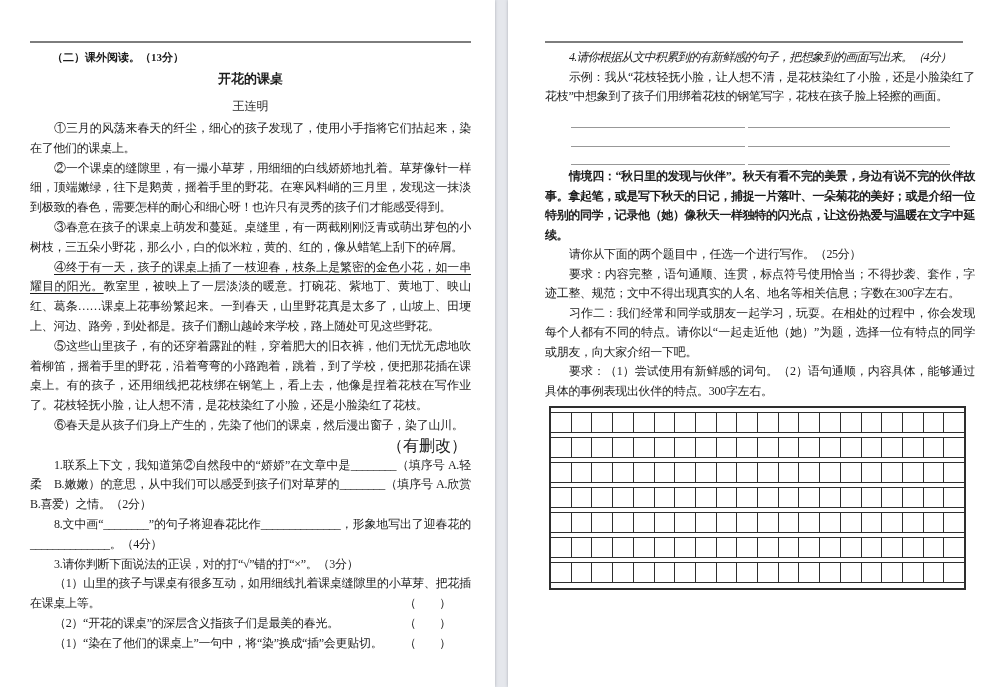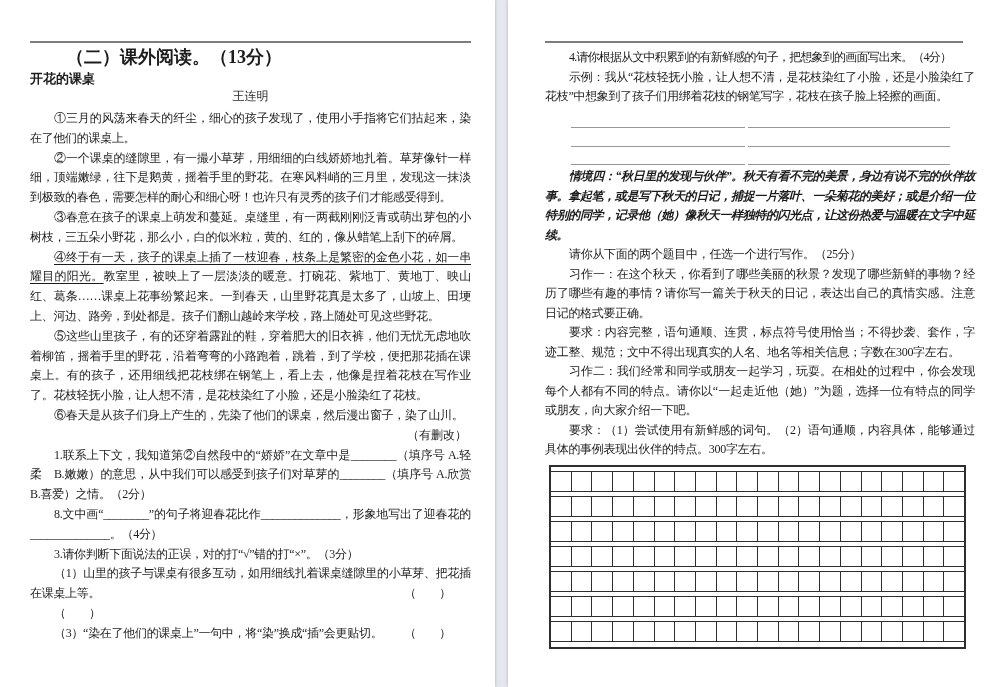--- a/index.html
+++ b/index.html
@@ -6,47 +6,47 @@
   html, body { width: 997px; height: 687px; overflow: hidden; }
   body { background: #e5e7ec; font-family: "Liberation Serif", "DejaVu Serif", serif; color: #1c1c1c; }
   .canvas { position: relative; width: 997px; height: 687px; }
   .page { position: absolute; top: 0; height: 687px; background: #ffffff; box-shadow: 0 0 3px rgba(70,75,90,.35); }
   .page-left  { left: 0;   width: 495px; padding: 0 24px 0 30px; }
   .page-right { left: 508px; width: 489px; padding: 0 22px 0 37px; }
 
   .toprule { height: 2px; background: #7d7d7d; margin-top: 41px; margin-bottom: 5px; }
   .page-right .toprule { margin-right: 12px; }
 
-  .sec { font-size: 18px; font-weight: bold; line-height: 19px; margin: 3px 0 2px; text-indent: 2em; letter-spacing: 0; }
+  .sec { font-size: 11px; font-weight: bold; line-height: 19px; margin: 3px 0 2px; text-indent: 2em; letter-spacing: 0; }
   .page-right .sec { text-indent: 0; margin-top: 4px; }
 
-  .title  { text-align: left; font-size: 13px; font-weight: bold; line-height: 17px; margin: 3px 0 2px; }
-  .author { text-align: center; font-size: 12px; line-height: 15px; margin: 2px 0 5px; color: #2a2a2a; }
+  .title  { text-align: center; font-size: 13px; font-weight: bold; line-height: 17px; margin: 3px 0 2px; }
+  .author { text-align: center; font-size: 12px; line-height: 15px; margin: 12px 0 5px; color: #2a2a2a; }
 
   .para { font-size: 12px; line-height: 19.8px; letter-spacing: -0.3px;
           text-align: justify; text-indent: 2em; }
   .page-right .para { line-height: 19.5px; }
   .u { text-decoration: underline; text-underline-offset: 3px; }
-  .note { font-size: 12px; line-height: 19.8px; text-align: right; padding-right: 4px; }
+  .note { font-size: 16px; line-height: 19.8px; text-align: right; padding-right: 4px; }
 
   .judge-wrap { position: relative; }
   .judge-wrap .bracket { position: absolute; right: 20px; bottom: 0; }
   .judge-row { display: flex; justify-content: space-between; font-size: 12px; line-height: 19.8px;
                letter-spacing: -0.3px; padding-left: 2em; }
   .judge-row .bracket { margin-right: 20px; white-space: nowrap; }
 
-  .nowrap { white-space: nowrap; letter-spacing: -0.8px; }
+  .nowrap { white-space: nowrap; letter-spacing: -0.8px; font-style: italic; }
 
   .ans-lines { margin: 3px 0 2px; }
   .ans-line { height: 18.5px; display: flex; }
   .seg { border-bottom: 1px solid #989898; height: 100%; }
   .seg1 { width: 174px; margin-left: 26px; }
   .seg2 { width: 202px; margin-left: 3px; }
 
-  .scenario { font-weight: bold; line-height: 22.5px; letter-spacing: -0.6px; font-style: italic; }
+  .scenario { font-weight: bold; line-height: 22.5px; letter-spacing: -0.6px; }
 
   .grid { margin-top: 5px; margin-left: 4px; width: 417px; border: 2px solid #2e2e2e; background: #fff; }
   .grid .strip { height: 5px; border-bottom: 1px solid #2e2e2e; }
   .grid .cells { display: flex; height: 20px; border-bottom: 1px solid #2e2e2e; }
   .grid .cell  { flex: 1; border-right: 1px solid #2e2e2e; }
   .grid .cell:last-child { border-right: none; }
   .grid > div:last-child { border-bottom: none; }
 </style>
 </head>
 <body>
@@ -66,24 +66,25 @@
     <p class="para">⑤这些山里孩子，有的还穿着露趾的鞋，穿着肥大的旧衣裤，他们无忧无虑地吹着柳笛，摇着手里的野花，沿着弯弯的小路跑着，跳着，到了学校，便把那花插在课桌上。有的孩子，还用细线把花枝绑在钢笔上，看上去，他像是捏着花枝在写作业了。花枝轻抚小脸，让人想不清，是花枝染红了小脸，还是小脸染红了花枝。</p>
     <p class="para">⑥春天是从孩子们身上产生的，先染了他们的课桌，然后漫出窗子，染了山川。</p>
     <p class="note">（有删改）</p>
 
     <p class="para">1.联系上下文，我知道第②自然段中的“娇娇”在文章中是________（填序号 A.轻柔　B.嫩嫩）的意思，从中我们可以感受到孩子们对草芽的________（填序号 A.欣赏　B.喜爱）之情。（2分）</p>
     <p class="para">8.文中画“________”的句子将迎春花比作______________，形象地写出了迎春花的______________。（4分）</p>
     <p class="para">3.请你判断下面说法的正误，对的打“√”错的打“×”。（3分）</p>
 
     <p class="para judge-wrap"><span>（1）山里的孩子与课桌有很多互动，如用细线扎着课桌缝隙里的小草芽、把花插在课桌上等。</span><span class="bracket">（　　）</span></p>
     <div class="judge-row">
+      <span>（2）“开花的课桌”的深层含义指孩子们是最美的春光。</span>
       <span class="bracket">（　　）</span>
     </div>
     <div class="judge-row">
-      <span>（3）“染在了他们的课桌上”一句中，将“染”换成“插”会更贴切。</span>
+      <span>（1）“染在了他们的课桌上”一句中，将“染”换成“插”会更贴切。</span>
       <span class="bracket">（　　）</span>
     </div>
   </div>
 
   <div class="page page-right">
     <div class="toprule"></div>
     <p class="para nowrap">4.请你根据从文中积累到的有新鲜感的句子，把想象到的画面写出来。（4分）</p>
     <p class="para">示例：我从“花枝轻抚小脸，让人想不清，是花枝染红了小脸，还是小脸染红了花枝”中想象到了孩子们用绑着花枝的钢笔写字，花枝在孩子脸上轻擦的画面。</p>
 
     <div class="ans-lines">
@@ -96,21 +97,20 @@
           <span class="seg seg2"></span>
         </div>
       <div class="ans-line">
           <span class="seg seg1"></span>
           <span class="seg seg2"></span>
         </div>
     </div>
 
     <p class="para scenario">情境四：“秋日里的发现与伙伴”。秋天有看不完的美景，身边有说不完的伙伴故事。拿起笔，或是写下秋天的日记，捕捉一片落叶、一朵菊花的美好；或是介绍一位特别的同学，记录他（她）像秋天一样独特的闪光点，让这份热爱与温暖在文字中延续。</p>
     <p class="para">请你从下面的两个题目中，任选一个进行写作。（25分）</p>
-    <p class="para">习作一：在这个秋天，你看到了哪些美丽的秋景？发现了哪些新鲜的事物？经历了哪些有趣的事情？请你写一篇关于秋天的日记，表达出自己的真情实感。注意日记的格式要正确。</p>
     <p class="para">要求：内容完整，语句通顺、连贯，标点符号使用恰当；不得抄袭、套作，字迹工整、规范；文中不得出现真实的人名、地名等相关信息；字数在300字左右。</p>
     <p class="para">习作二：我们经常和同学或朋友一起学习，玩耍。在相处的过程中，你会发现每个人都有不同的特点。请你以“一起走近他（她）”为题，选择一位有特点的同学或朋友，向大家介绍一下吧。</p>
     <p class="para">要求：（1）尝试使用有新鲜感的词句。（2）语句通顺，内容具体，能够通过具体的事例表现出伙伴的特点。300字左右。</p>
 
     <div class="grid" id="writing-grid">
         <div class="strip"></div>
         <div class="cells">
           <div class="cell"></div>
           <div class="cell"></div>
           <div class="cell"></div>

